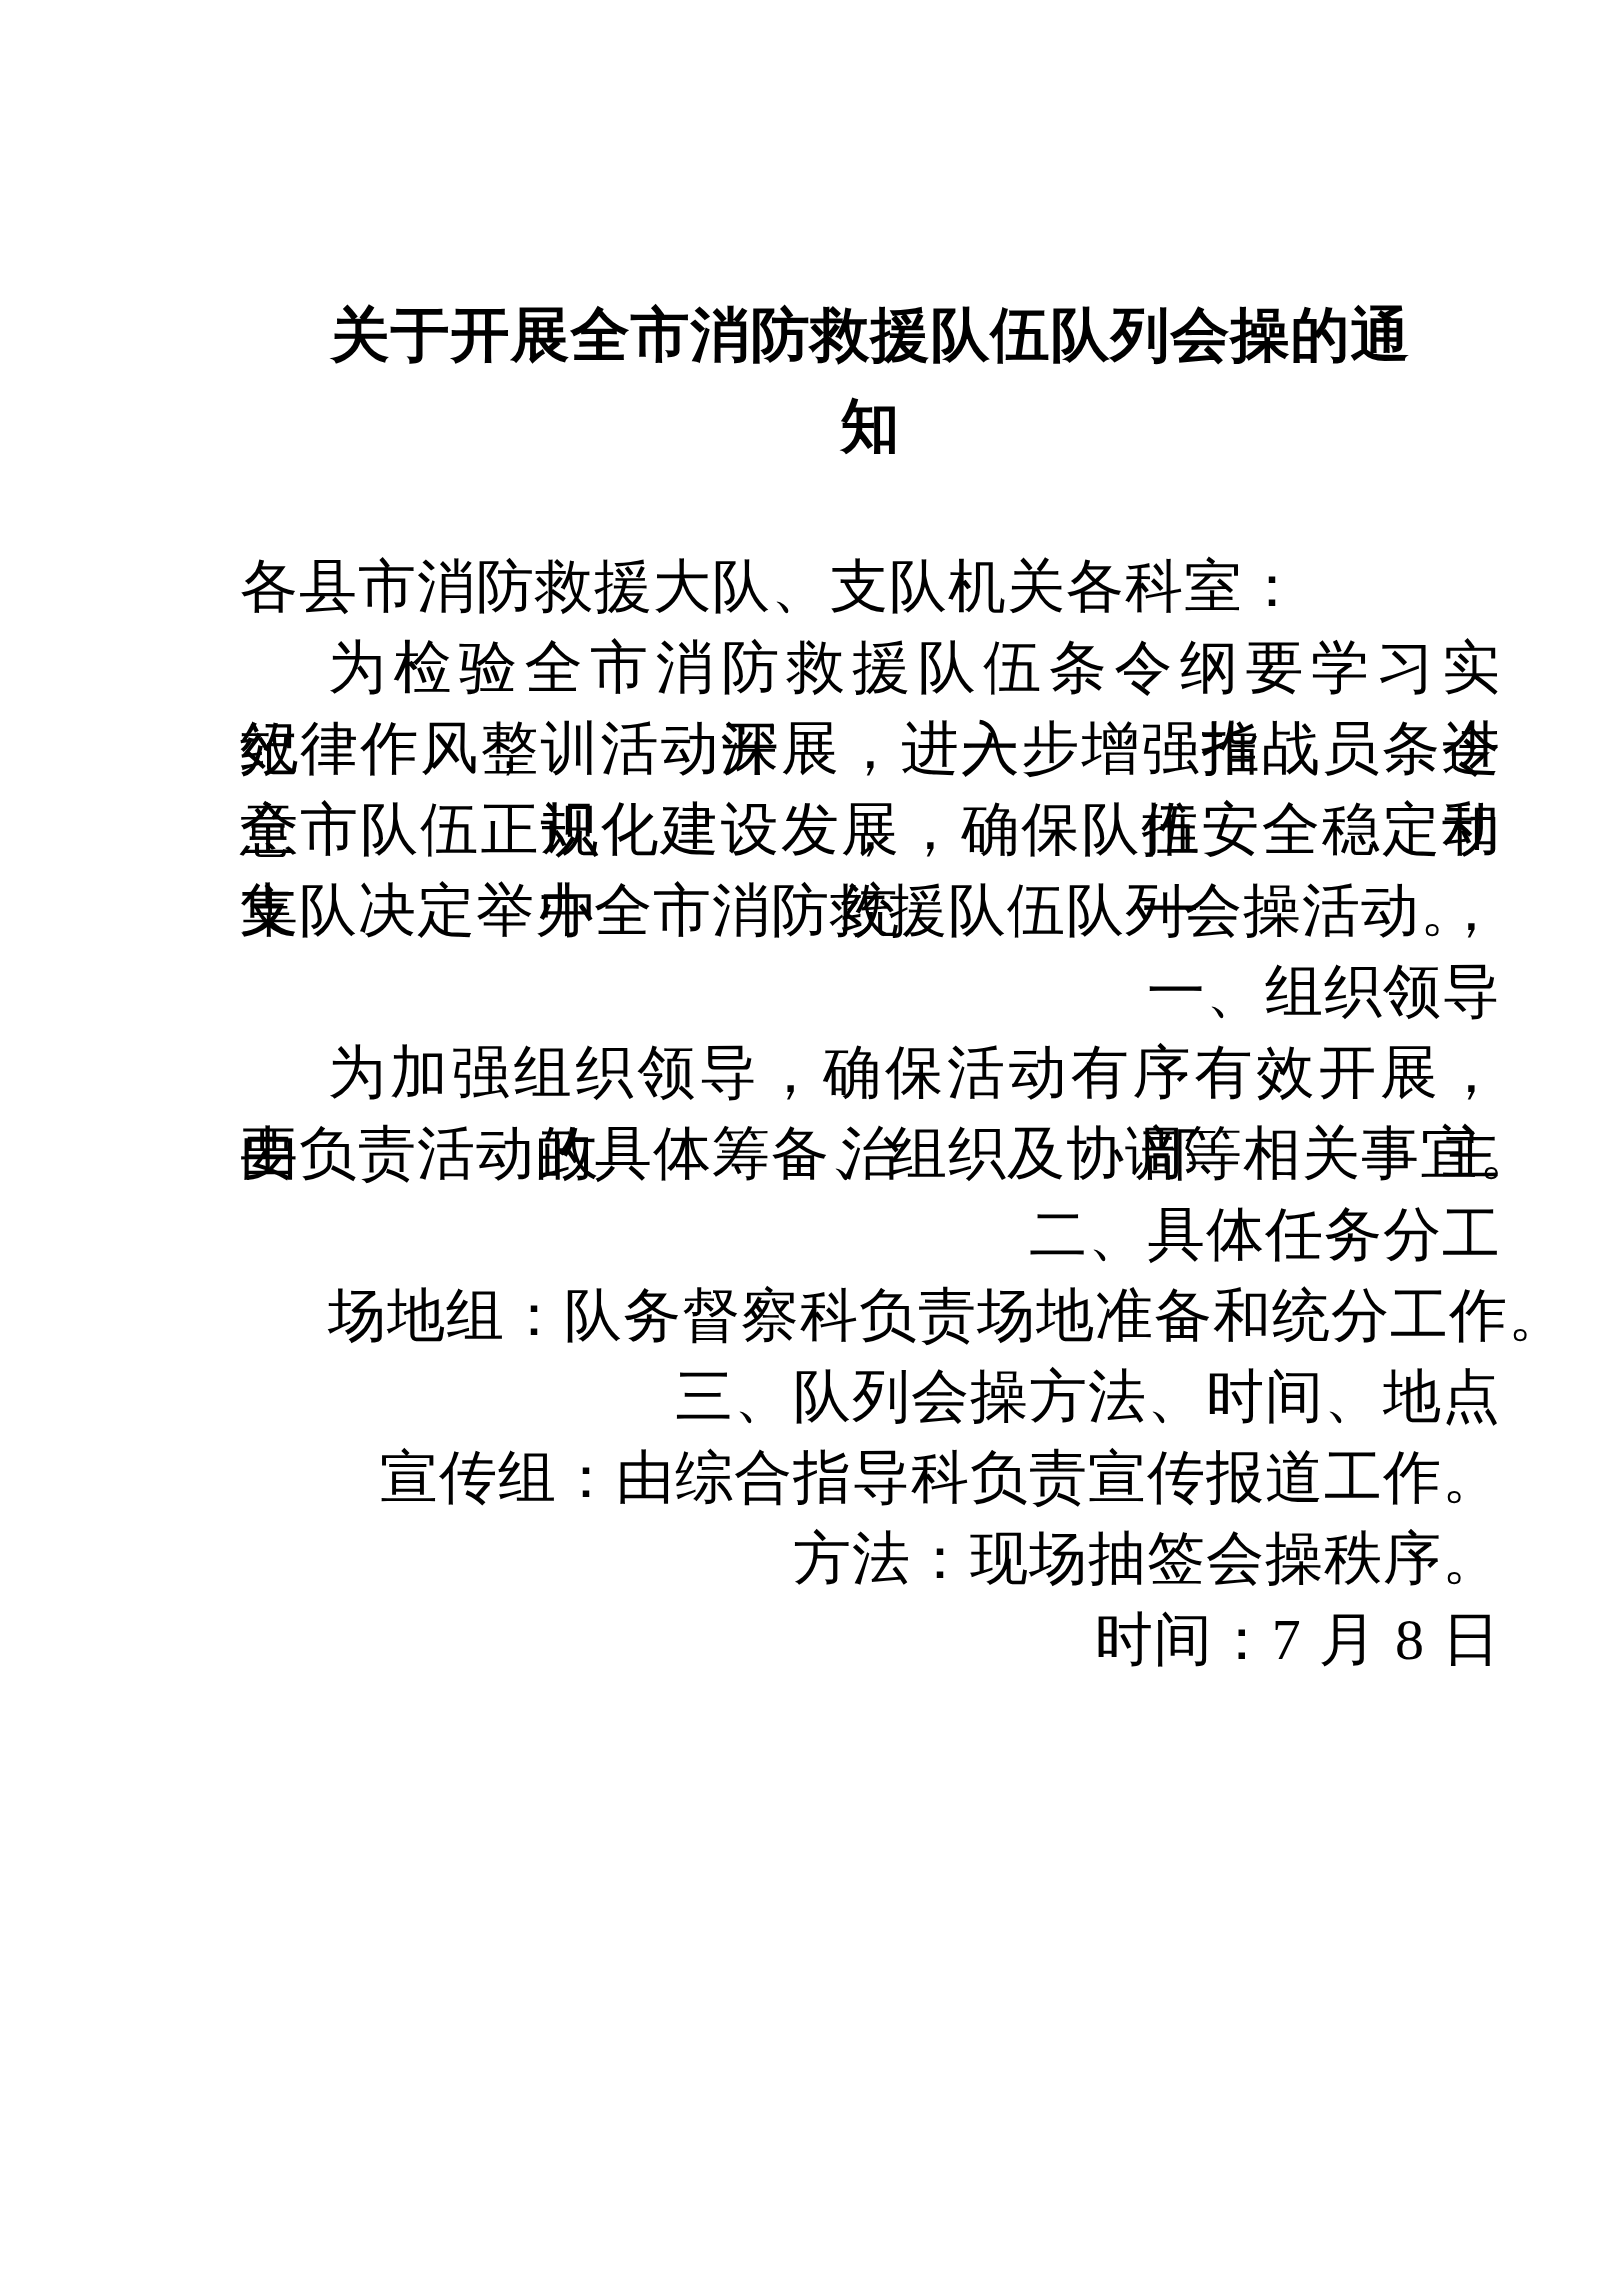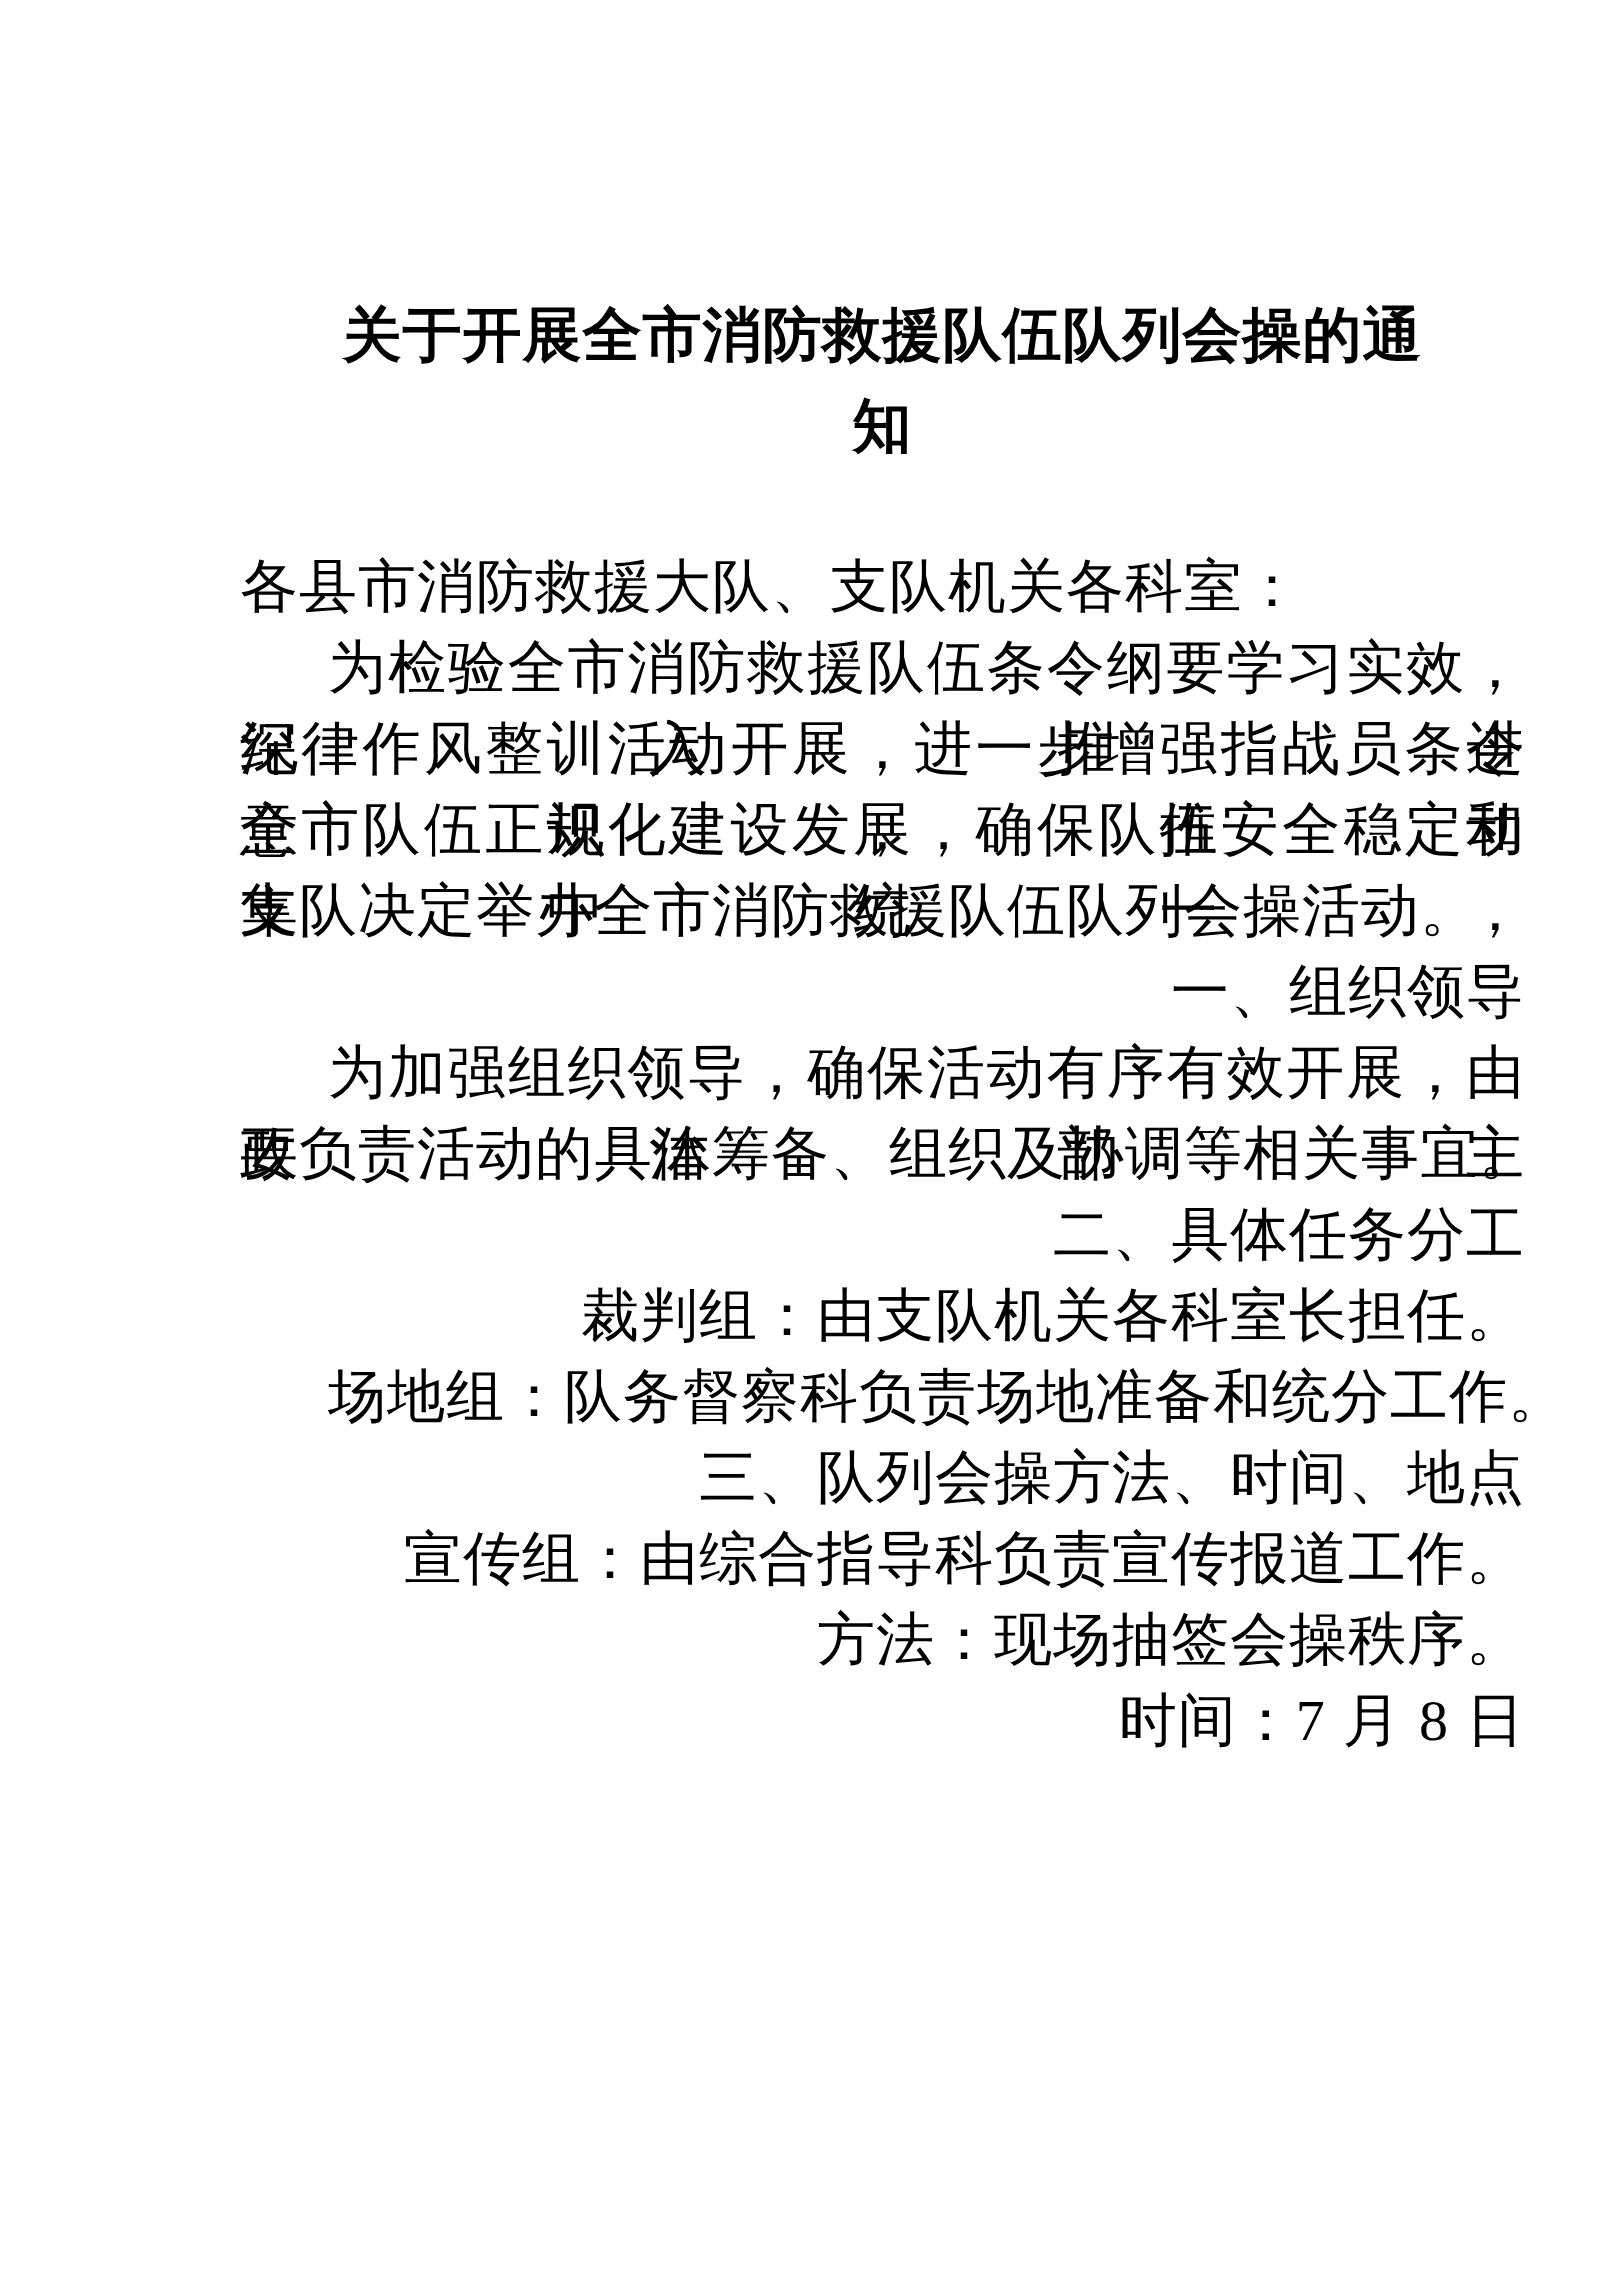--- a/index.html
+++ b/index.html
@@ -8,21 +8,21 @@
     height: 2293px;
     background: #ffffff;
     color: #000000;
     font-family: "Liberation Sans", sans-serif;
     overflow: hidden;
   }
   .page {
     box-sizing: border-box;
     width: 1621px;
     height: 2293px;
-    padding: 290px 96px 0 240px;
+    padding: 290px 120px 0 240px;
     background: #ffffff;
   }
   .title {
     margin: 0 auto 73px auto;
     max-width: 1083px;
     font-size: 59px;
     line-height: 91px;
     font-weight: bold;
     text-align: center;
     letter-spacing: 1px;
@@ -53,21 +53,20 @@
   <div class="doc-body">
       <div class="line">各县市消防救援大队、支队机关各科室：</div>
       <div class="line indent justify">为检验全市消防救援队伍条令纲要学习实效，深入推进</div>
       <div class="line justify">纪律作风整训活动开展，进一步增强指战员条令意识，推动</div>
       <div class="line justify">全市队伍正规化建设发展，确保队伍安全稳定和集中统一，</div>
       <div class="line">支队决定举办全市消防救援队伍队列会操活动。</div>
       <div class="line indent">一、组织领导</div>
       <div class="line indent justify">为加强组织领导，确保活动有序有效开展，由政治部主</div>
       <div class="line">要负责活动的具体筹备、组织及协调等相关事宜。</div>
       <div class="line indent">二、具体任务分工</div>
-      <div class="line indent">裁判组：由支队机关各科室长担任。</div>
       <div class="line indent">场地组：队务督察科负责场地准备和统分工作。</div>
       <div class="line indent">三、队列会操方法、时间、地点</div>
       <div class="line indent">宣传组：由综合指导科负责宣传报道工作。</div>
       <div class="line indent">方法：现场抽签会操秩序。</div>
       <div class="line indent">时间：<span class="num">7</span> 月 <span class="num">8</span> 日</div>
     </div>
 </div>
 
 
 </body></html>

